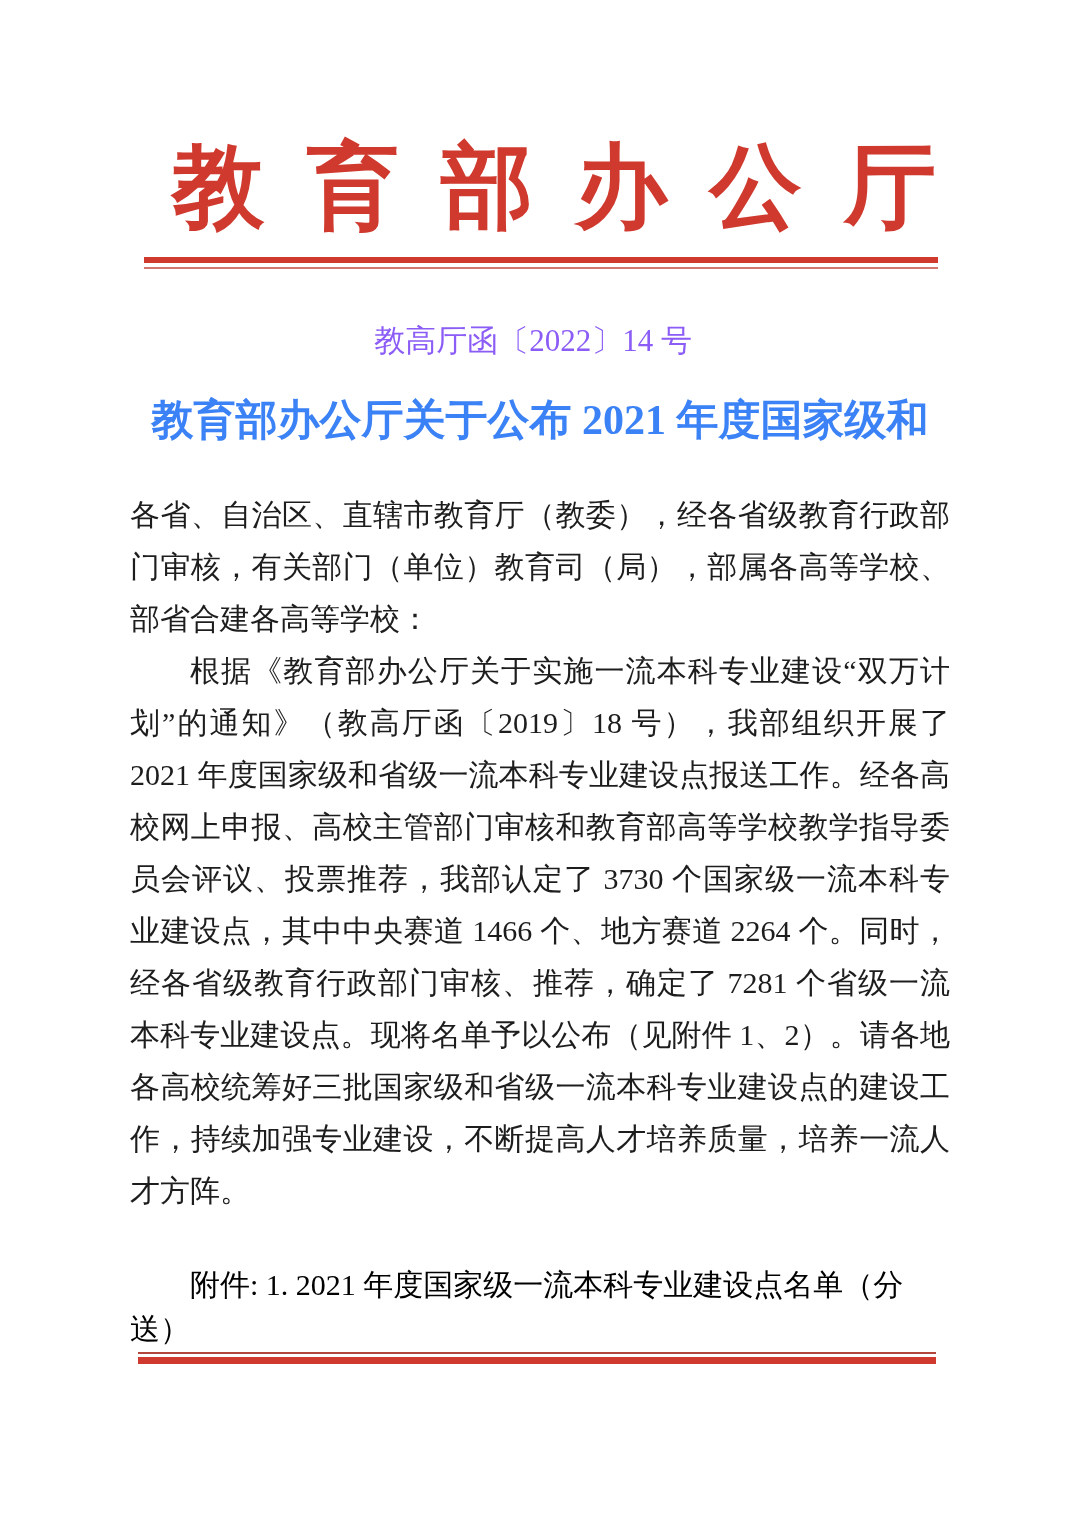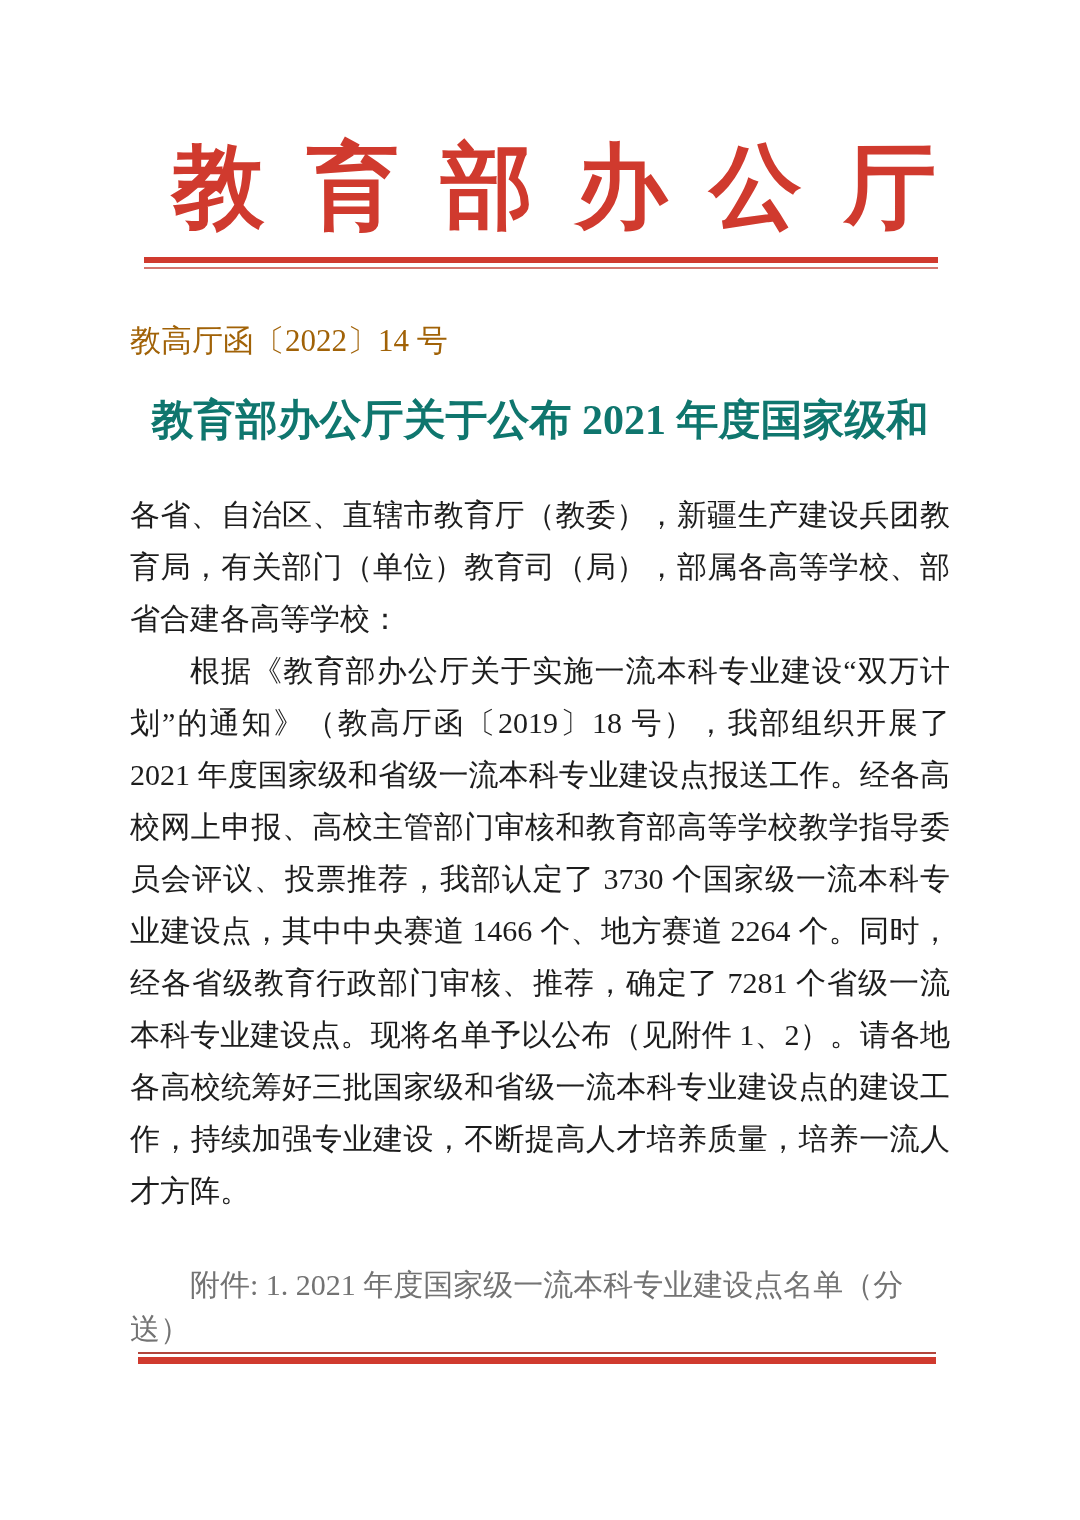--- a/index.html
+++ b/index.html
@@ -38,53 +38,53 @@
     margin-top: 18px;
     margin-left: 14px;
     margin-right: 12px;
   }
   .rule-top .thick { height: 6px; background: var(--accent, #d03a2e); }
   .rule-top .gap   { height: 4px; }
   .rule-top .thin  { height: 2px; background: #d4766e; }
 
   .doc-number {
     margin-top: 54px;
-    text-align: left;
+    text-align: center;
     font-size: 31px;
     line-height: 36px;
     padding-right: 14px;
-    color: #a16207;
+    color: #8b5cf6;
   }
   .doc-title {
     margin: 32px 0 0 0;
     text-align: center;
     font-size: 42px;
     line-height: 58px;
     font-weight: 700;
-    color: #0f766e;
+    color: #3b82f6;
   }
   .doc-title span { display: block; }
 
   .body-block {
     margin-top: 40px;
     font-size: 30px;
     line-height: 52px;
     text-align: justify;
     text-justify: inter-ideograph;
     color: #1d1d1d;
   }
   .body-block p { margin: 0; }
   .para-main { text-indent: 2em; }
 
   .attachment-line {
     margin-top: 46px;
     font-size: 30px;
     line-height: 44px;
     text-indent: 2em;
-    color: #737373;
+    color: #000000;
   }
 
   
   .rule-bottom {
     position: absolute;
     left: 138px;
     right: 144px;
     top: 1352px;
   }
   .rule-bottom .thin  { height: 2px; background: #b2453c; }
@@ -104,21 +104,21 @@
     <div class="thin"></div>
   </div>
 
   <div class="doc-number">教高厅函〔2022〕14 号</div>
 
   <h2 class="doc-title">
     <span>教育部办公厅关于公布 2021 年度国家级和</span>
   </h2>
 
   <div class="body-block">
-    <p class="para-salutation">各省、自治区、直辖市教育厅（教委），新疆生产建设兵团教育局，有关部门（单位）教育司（局），部属各高等学校、部省合建各高等学校：</p>
+    <p class="para-salutation">各省、自治区、直辖市教育厅（教委），经各省级教育行政部门审核，有关部门（单位）教育司（局），部属各高等学校、部省合建各高等学校：</p>
     <p class="para-main">根据《教育部办公厅关于实施一流本科专业建设“双万计划”的通知》（教高厅函〔2019〕18 号），我部组织开展了 2021 年度国家级和省级一流本科专业建设点报送工作。经各高校网上申报、高校主管部门审核和教育部高等学校教学指导委员会评议、投票推荐，我部认定了 3730 个国家级一流本科专业建设点，其中中央赛道 1466 个、地方赛道 2264 个。同时，经各省级教育行政部门审核、推荐，确定了 7281 个省级一流本科专业建设点。现将名单予以公布（见附件 1、2）。请各地各高校统筹好三批国家级和省级一流本科专业建设点的建设工作，持续加强专业建设，不断提高人才培养质量，培养一流人才方阵。</p>
   </div>
 
   <div class="attachment-line">附件: 1. 2021 年度国家级一流本科专业建设点名单（分送）</div>
 
   <div class="rule-bottom">
     <div class="thin"></div>
     <div class="gap"></div>
     <div class="thick"></div>
   </div>

